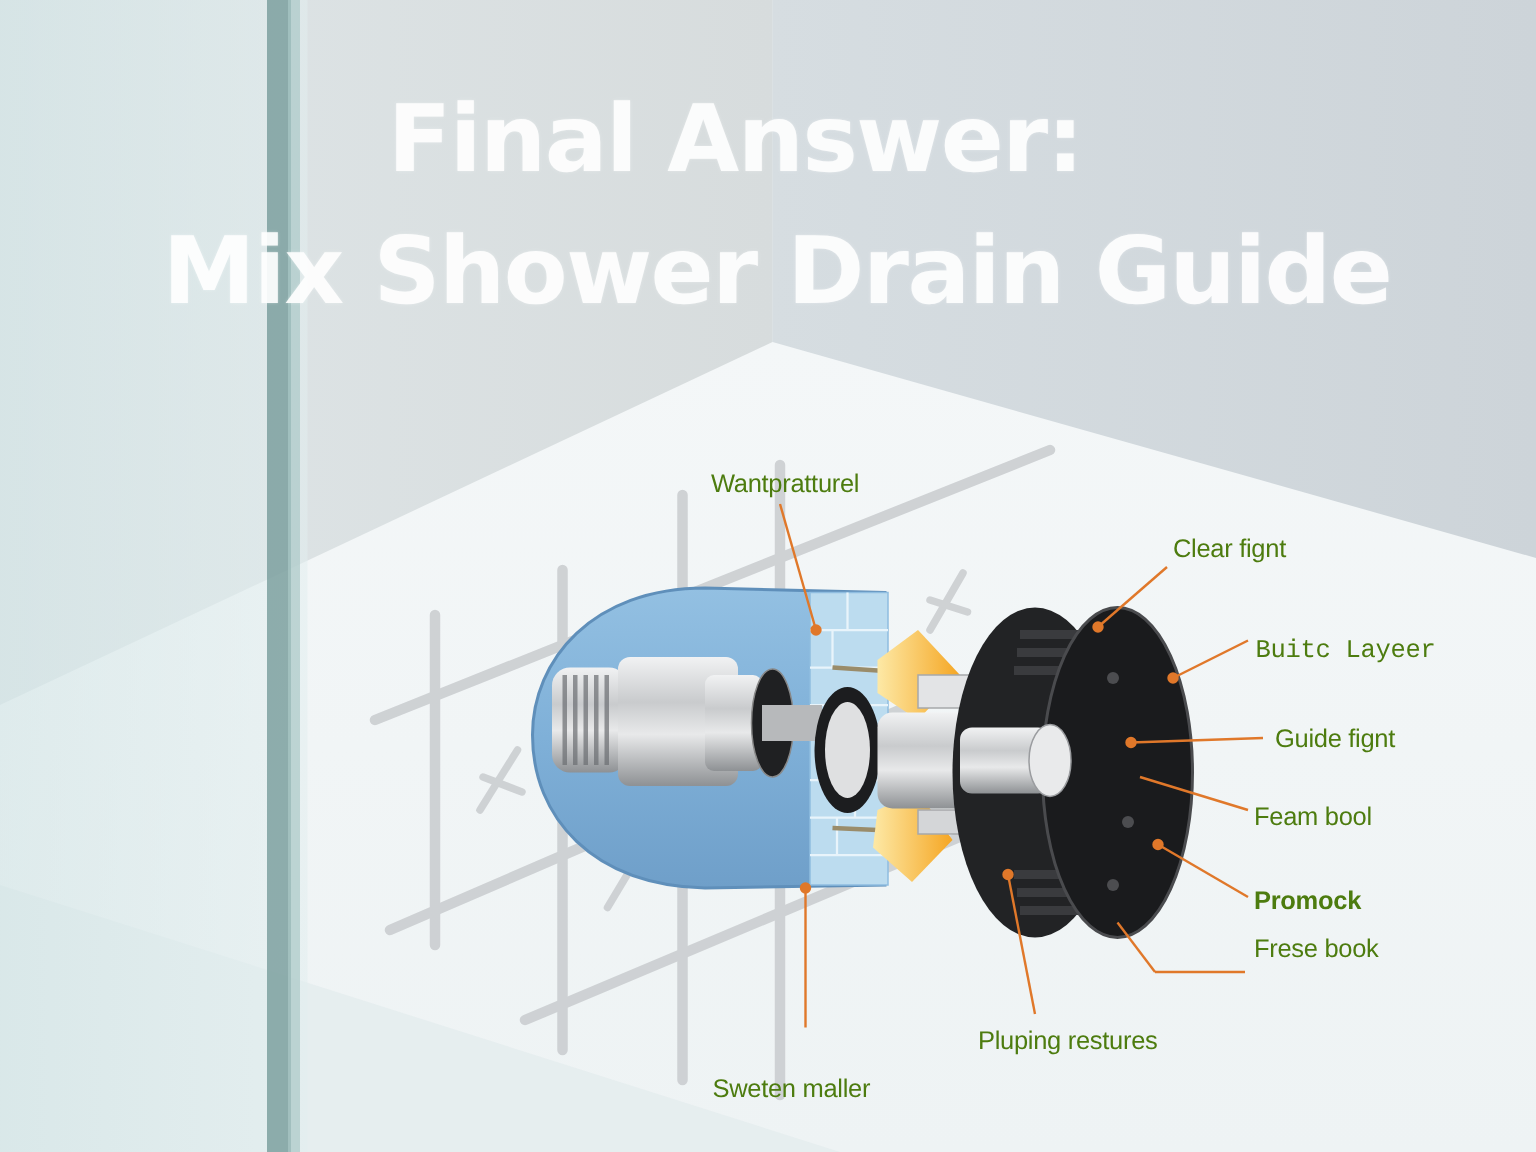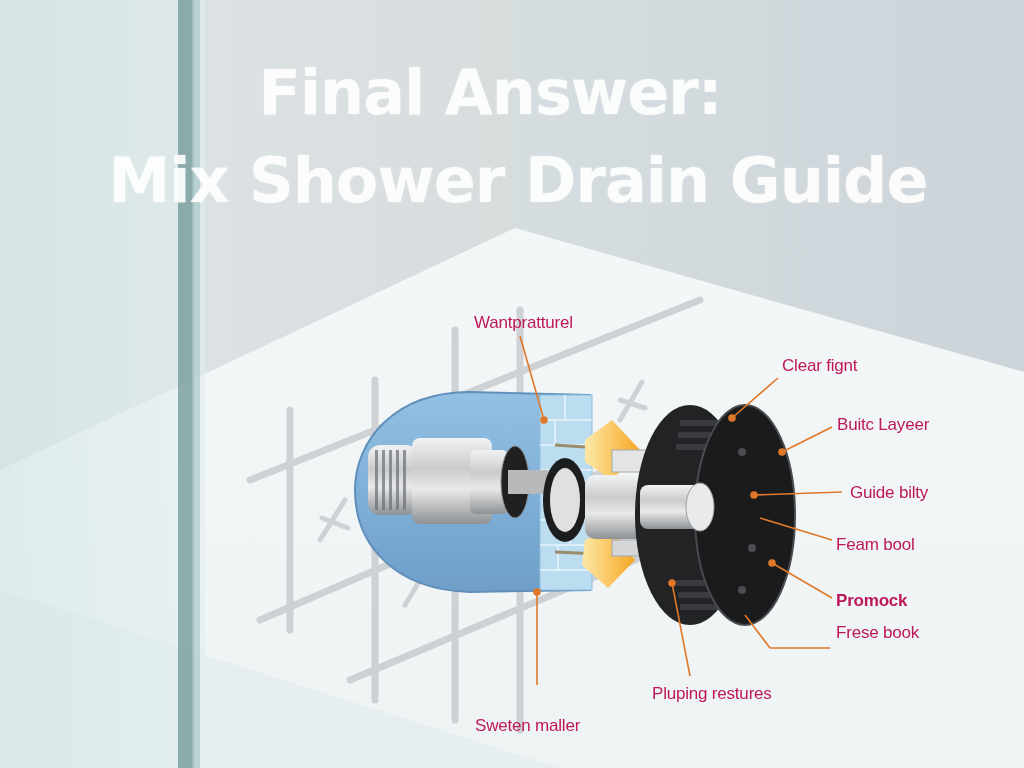--- a/index.html
+++ b/index.html
@@ -11,21 +11,21 @@
   .scene { position: absolute; inset: 0; }
   .title {
     position: absolute; left: 0; width: 1024px; text-align: center;
     color: #ffffff; font-family: "DejaVu Sans", sans-serif; font-weight: bold;
     letter-spacing: -1px; text-shadow: 0 0 2px rgba(255,255,255,0.4);
     opacity: 0.92;
   }
   .title.line1 { top: 56px; font-size: 62px; left: -22px; }
   .title.line2 { top: 144px; font-size: 62px; left: 6px; }
   .label {
-    position: absolute; font-size: 17px; color: #be185d;
+    position: absolute; font-size: 17px; color: #4d7c0f;
     white-space: nowrap; letter-spacing: -0.2px;
   }
 </style>
 </head>
 <body>
 
 <div class="scene">
   <svg width="1024" height="768" viewBox="0 0 1024 768">
     <defs>
       <linearGradient id="wallL" x1="0" y1="0" x2="1" y2="0">
@@ -169,20 +169,20 @@
       <line x1="672" y1="583" x2="690" y2="676"></line>
         <circle cx="672" cy="583" r="3"></circle>
     </g>
   </svg>
 
   <div class="title line1">Final Answer:</div>
   <div class="title line2">Mix Shower Drain Guide</div>
 
   <div class="label" style="left:474px;top:313px;">Wantpratturel</div>
   <div class="label" style="left:782px;top:356px;">Clear fignt</div>
-  <div class="label" style="left:837px;top:415px;">Buitc Layeer</div>
-  <div class="label" style="left:850px;top:483px;">Guide bilty</div>
+  <div class="label" style="left:837px;top:425px;font-family:Liberation Mono, monospace;">Buitc Layeer</div>
+  <div class="label" style="left:850px;top:483px;">Guide fignt</div>
   <div class="label" style="left:836px;top:535px;">Feam bool</div>
   <div class="label" style="left:836px;top:591px;font-weight:bold;">Promock</div>
   <div class="label" style="left:836px;top:623px;">Frese book</div>
   <div class="label" style="left:475px;top:690px;margin-top:26px;">Sweten maller</div>
   <div class="label" style="left:624px;top:684px;margin-left:28px;">Pluping restures</div>
 </div>
 
 </body></html>

